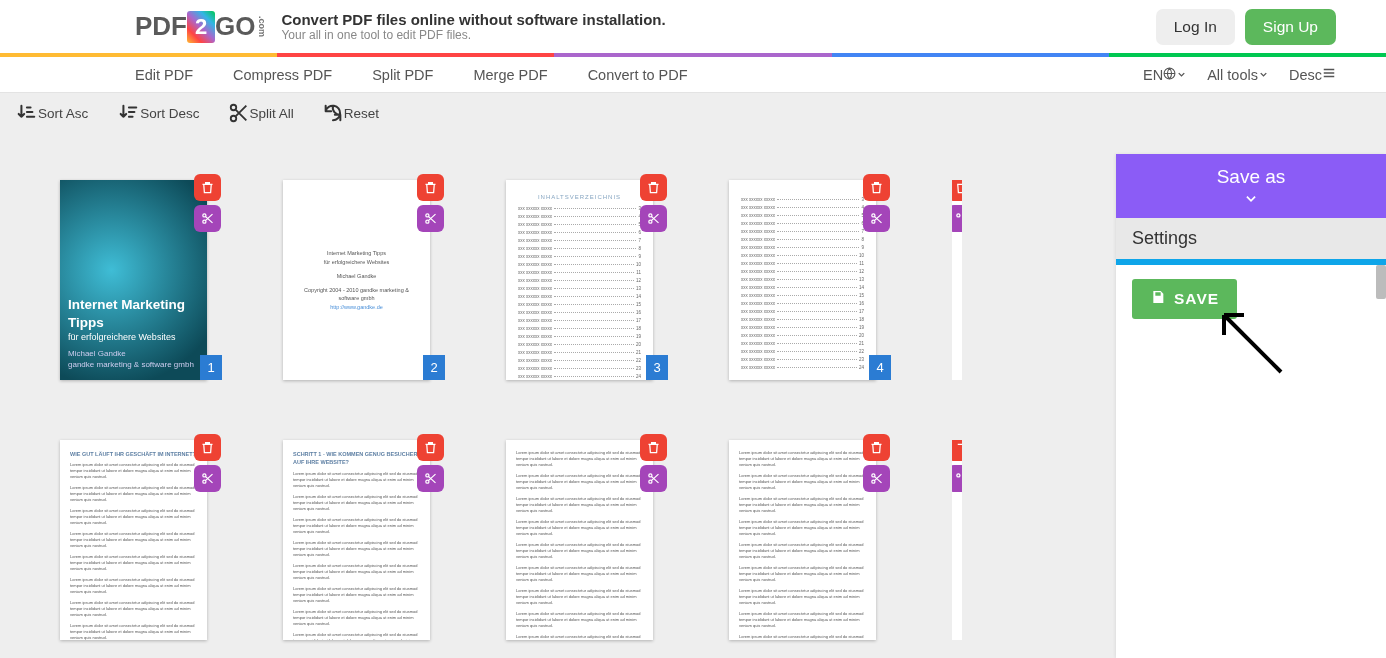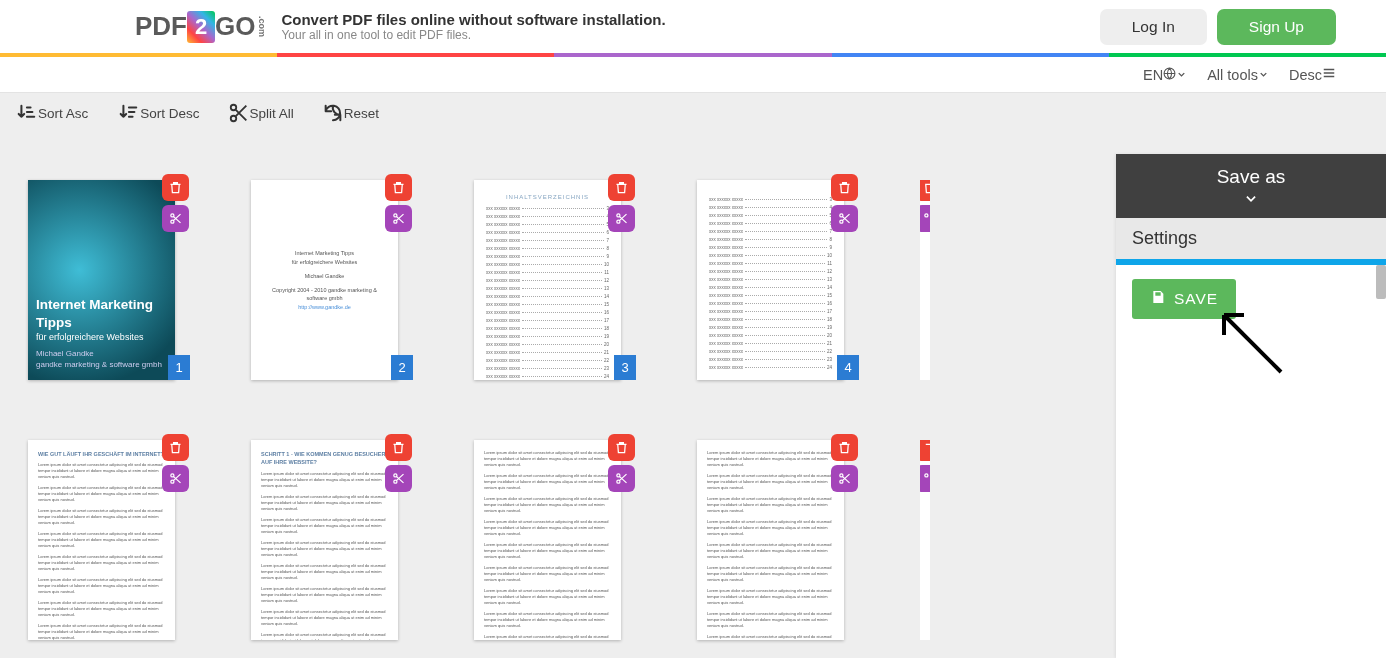--- a/index.html
+++ b/index.html
@@ -7,36 +7,36 @@
   .top-header { background: #fff; display: flex; align-items: center; padding: 6px 50px 6px 135px; height: 53px; }
   .logo { display: flex; align-items: center; font-weight: 700; font-size: 26px; color: #5a5a5a; }
   .logo .p2g-pdf { color: #5a5a5a; }
   .logo .p2g-box { display:inline-flex; align-items:center; justify-content:center; width:28px; height:32px; border-radius:3px; background: linear-gradient(45deg,#ffbb33,#ff4444,#aa66cc,#33b5e5,#00C851); color:#fff; font-size:22px; margin:0 0px; }
   .logo .p2g-go { color:#5a5a5a; }
   .logo .p2g-com { writing-mode: vertical-rl; font-size:9px; color:#777; margin-left:2px; }
   .tagline { margin-left: 14px; }
   .tagline .t1 { font-size: 15px; color:#333; font-weight:600; }
   .tagline .t2 { font-size: 12px; color:#888; }
   .spacer { flex: 1; }
-  .btn { display:inline-flex; align-items:center; justify-content:center; height:36px; padding:0 32px; border-radius:7px; font-size:15.5px; margin-left:10px; cursor:pointer; border:none; text-decoration:none; }
+  .btn { display:inline-flex; align-items:center; justify-content:center; height:36px; padding:0 18px; border-radius:7px; font-size:15.5px; margin-left:10px; cursor:pointer; border:none; text-decoration:none; }
   .btn-login { background:#eeeeee; color:#333; }
   .btn-signup { background:#5cb85c; color:#fff; }
   .rainbow { height:4px; width:100%; display:flex; }
   .rainbow div { flex:1; }
   .rb0{background:#ffbb33;} .rb1{background:#ff4444;} .rb2{background:#aa66cc;} .rb3{background:#4285f4;} .rb4{background:#00C851;}
   .navbar { background:#fff; display:flex; align-items:center; padding:0 50px 0 135px; height:36px; border-bottom:1px solid #e3e3e3; font-size:14.5px;}
   .nav-left a { color:#555; margin-right:36px; text-decoration:none; display:inline-flex; align-items:center; height:36px; }
   .nav-right { margin-left:auto; display:flex; align-items:center; gap:20px; color:#555; }
   .nav-right .nitem { display:inline-flex; align-items:center; cursor:pointer; }
   .toolbar { background:#eeeeee; display:flex; align-items:flex-start; padding:8px 0 8px 14px; gap:28px; height:61px; }
   .tool { display:flex; align-items:center; justify-content:center; color:#444; font-size:13.5px; cursor:pointer; min-width:56px; }
   .tool .icon { height:24px; display:flex; align-items:center; justify-content:center; }
   .tool svg { fill:#333; }
   .content-wrap { position:relative; display:flex; height:calc(658px - 53px - 4px - 36px - 61px); }
-  .grid-area { flex:1; padding: 26px 0 0 28px; overflow:hidden; }
+  .grid-area { flex:1; padding: 26px 0 0 60px; overflow:hidden; }
   .row { display:flex; gap:76px; margin-bottom:60px; }
   .thumb { position:relative; width:147px; height:200px; }
   .page { position:absolute; left:0; top:0; width:147px; height:200px; background:#fff; box-shadow:0 1px 3px rgba(0,0,0,.25); overflow:hidden; }
   .page.cover { background: radial-gradient(circle at 35% 45%, #3fbdd6, #0d4a58 80%); display:flex; align-items:flex-end; }
   .cover-text { color:#fff; font-size:10px; padding:10px 8px; line-height:1.3; }
   .cover-text .ct1{ font-size:13.5px; font-weight:600; }
   .cover-text .ct2{ font-size:9px; }
   .cover-text .ct3{ font-size:8px; margin-top:6px; color:#cce; }
   .cover-text .ct4{ font-size:8px; color:#cce; }
   .page.blank-title { display:flex; flex-direction:column; justify-content:center; align-items:center; padding:10px; }
@@ -49,26 +49,26 @@
   .toc .line .pg { font-size:4.5px; color:#666; }
   .textpage { padding:10px 10px; font-size:4px; color:#555; line-height:1.5; }
   .textpage .para { margin-bottom:5px; }
   .textpage .h { font-size:5.5px; color:#5d7fa3; margin-bottom:4px; font-weight:600; }
   .action-btn { position:absolute; right:-14px; width:27px; height:27px; border-radius:6px; display:flex; align-items:center; justify-content:center; cursor:pointer; }
   .del-btn { top:-6px; background:#ee4233; }
   .cut-btn { top:25px; background:#a445b9; }
   .action-btn svg { fill:#fff; width:15px; height:15px; }
   .page-num { position:absolute; right:-15px; bottom:0; width:22px; height:25px; background:#2b7cd3; color:#fff; display:flex; align-items:center; justify-content:center; font-size:13px; }
   .side-panel { width:270px; background:#fafafa; display:flex; flex-direction:column; box-shadow:-1px 0 3px rgba(0,0,0,.07);}
-  .saveas { background:#404040; color:#fff; text-align:center; padding:12px 0 8px; cursor:pointer; }
+  .saveas { background:#8b5cf6; color:#fff; text-align:center; padding:12px 0 8px; cursor:pointer; }
   .saveas .sa1 { font-size:19px; font-weight:500; }
   .saveas .chev { margin-top:4px; }
   .settings-h { background:#e8e8e8; padding:10px 16px; font-size:18px; color:#333; border-bottom:6px solid #0ea5e9; }
   .settings-body { padding:14px 16px; background:#fff; flex:1; position:relative;}
-  .save-btn { background:#5cb85c; color:#fff; border:none; padding:10px 18px; font-size:15.5px; font-weight:400; letter-spacing:1px; border-radius:3px; cursor:pointer; display:inline-flex; align-items:center; gap:8px; }
+  .save-btn { background:#5cb85c; color:#fff; border:none; padding:10px 18px; font-size:15.5px; font-weight:700; letter-spacing:1px; border-radius:3px; cursor:pointer; display:inline-flex; align-items:center; gap:8px; }
   .arrow-annot { position:absolute; top:42px; left:100px; }
   .arrow-annot svg { stroke:#000; fill:#000; }
   .scroll-ind { position:absolute; top:0; right:0; width:10px; height:34px; background:#bcbcbc; border-radius:2px; }
   .partial { width:10px !important; overflow:hidden; }
   .partial .page { width:147px; }
 </style>
 </head>
 <body>
 
 <div class="top-header">
@@ -89,20 +89,27 @@
 
 <div class="rainbow">
   <div class="rb0"></div>
     <div class="rb1"></div>
     <div class="rb2"></div>
     <div class="rb3"></div>
     <div class="rb4"></div>
 </div>
 
 <div class="navbar">
+  <div class="nav-left">
+    <a>Edit PDF</a>
+    <a>Compress PDF</a>
+    <a>Split PDF</a>
+    <a>Merge PDF</a>
+    <a>Convert to PDF</a>
+  </div>
   <div class="nav-right">
     <span class="nitem">
       <span>EN</span>
       <span><svg width="13" height="13" viewBox="0 0 24 24">
             <circle cx="12" cy="12" r="10" fill="none" stroke="#555" stroke-width="2"></circle>
             <path d="M2 12h20M12 2a15 15 0 010 20M12 2a15 15 0 000 20" fill="none" stroke="#555" stroke-width="2"></path>
           </svg></span>
       <span><svg width="11" height="11" viewBox="0 0 24 24">
             <path d="M6 9l6 6 6-6" fill="none" stroke="#555" stroke-width="3"></path>
           </svg></span>

